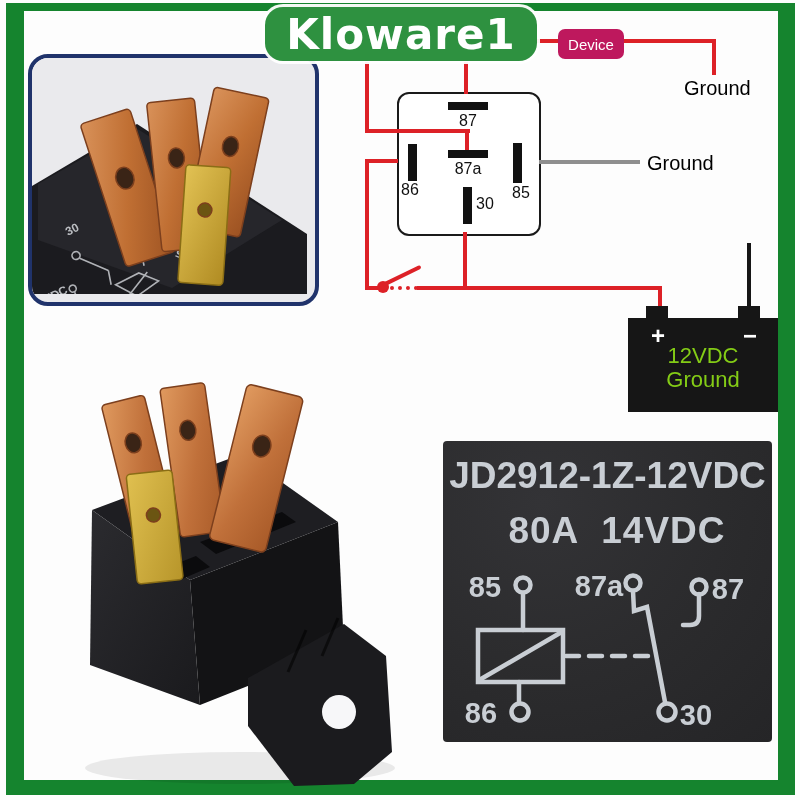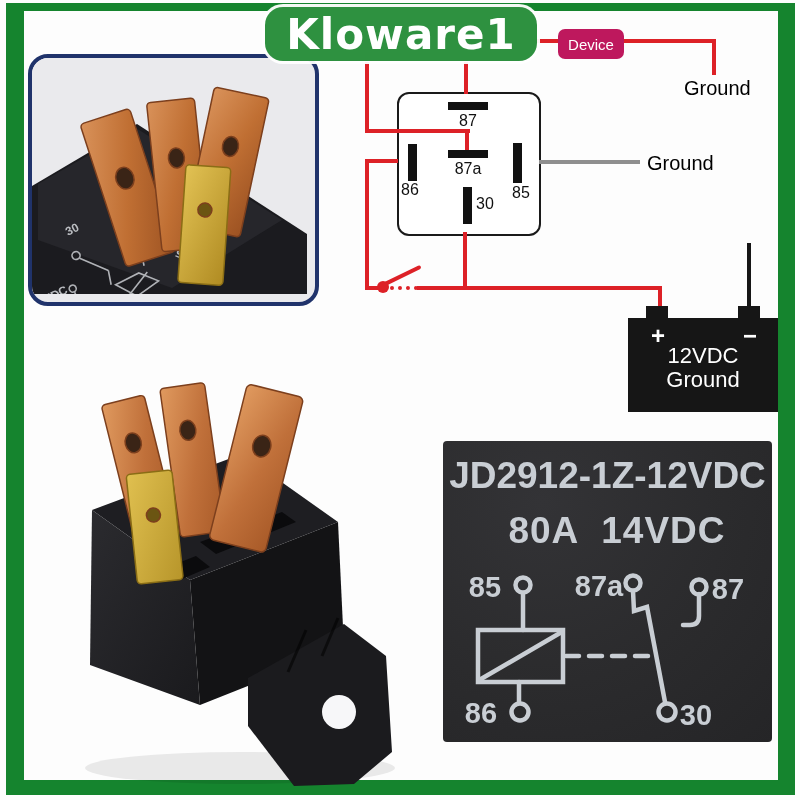--- a/index.html
+++ b/index.html
@@ -54,21 +54,21 @@
   }
   
   .battery{
     left:628px;top:318px;width:150px;height:94px;background:#161616;
     color:#fff;z-index:12;
   }
   .batt-term{position:absolute;background:#161616;width:22px;height:12px;top:-12px;}
   .batt-sign{position:absolute;top:4px;width:24px;text-align:center;
     font-size:24px;font-weight:700;color:#fff;}
   .batt-text{position:absolute;left:0;right:0;top:26px;text-align:center;
-    font-size:22px;line-height:24px;color:#ffffff;}
+    font-size:22px;line-height:24px;color:#84cc16;}
   
   .inset{
     left:28px;top:54px;width:283px;height:244px;background:#eaeaed;
     border:4px solid #20336b;border-radius:20px;overflow:hidden;z-index:20;
   }
   
   .photo{left:50px;top:360px;width:350px;height:430px;z-index:5;}
   
   .panel{
     left:443px;top:441px;width:329px;height:301px;

